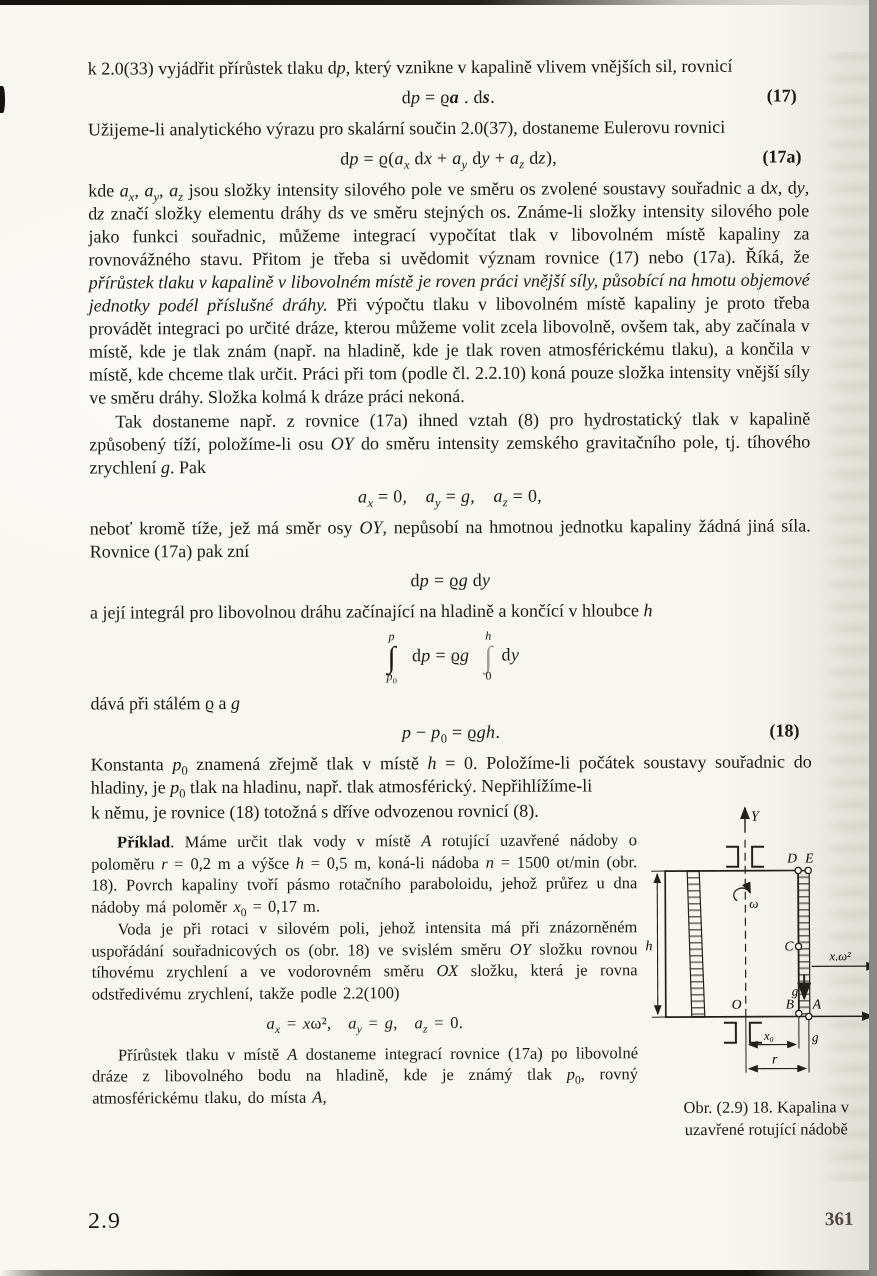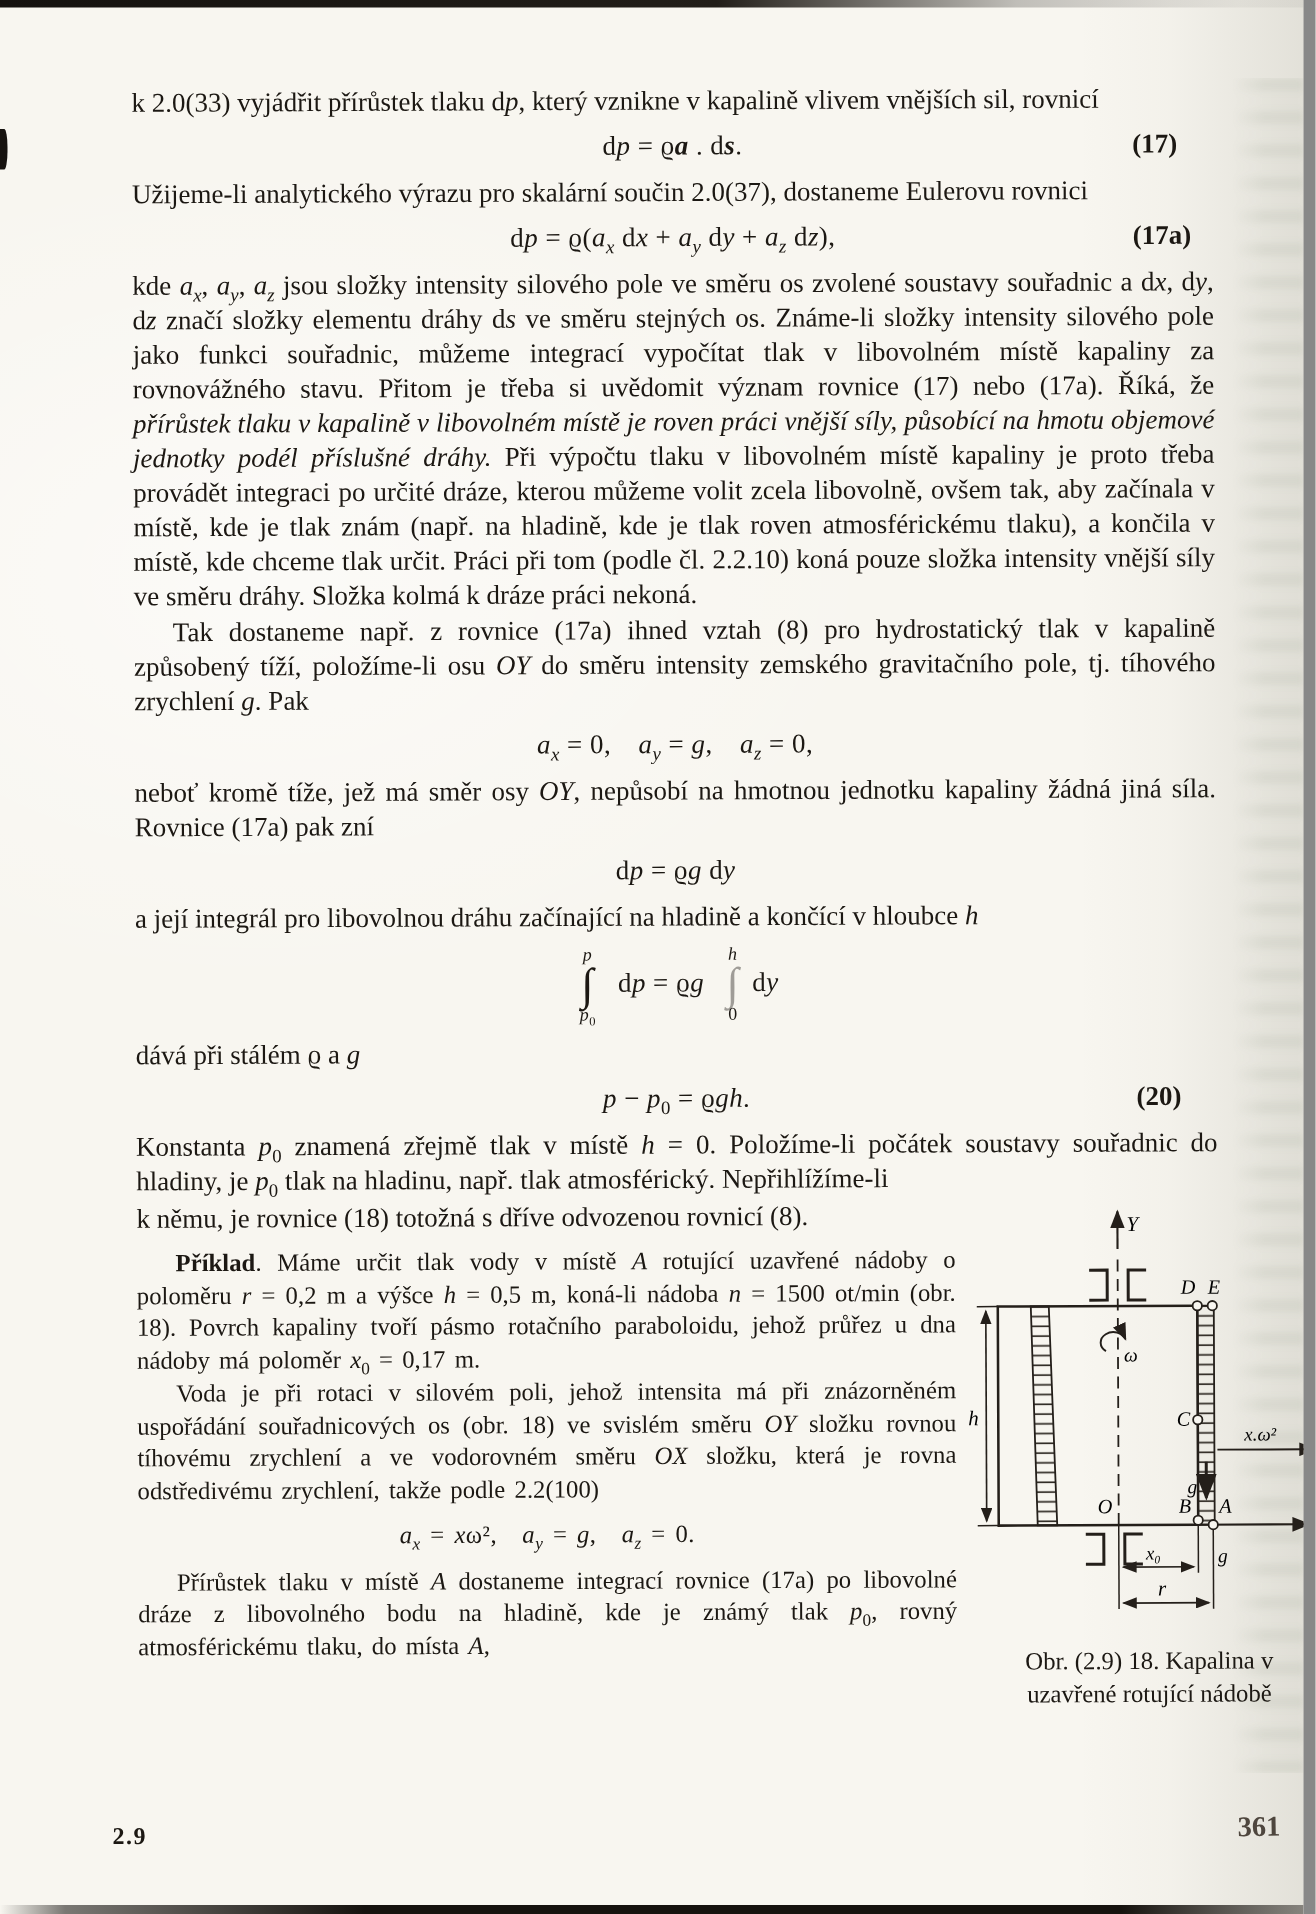--- a/index.html
+++ b/index.html
@@ -30,37 +30,37 @@
     transform:rotate(-0.25deg);
     font-size:18px;line-height:23px;text-align:justify;
   }
   p{margin:0;}
   .para{margin:0 0 1px 0;}
   .ind{text-indent:26px;}
   sub{font-size:70%;line-height:0;}
   
   .eq-row{display:flex;align-items:center;margin:7px 0 8px 0;}
   .eq-spacer,.eq-num{flex:0 0 54px;}
-  .eq-num{text-align:left;font-weight:bold;white-space:nowrap;}
+  .eq-num{text-align:center;font-weight:bold;white-space:nowrap;}
   .eq-body{flex:1;text-align:center;letter-spacing:.3px;}
   .int-group{display:inline-flex;flex-direction:column;align-items:center;vertical-align:middle;line-height:1;margin:0 4px;}
   .int-sign{font-size:30px;font-style:italic;line-height:0.9;}
   .int-sign.faint{opacity:.4;}
   .int-lim{font-size:12px;line-height:1.1;}
   .int-mid{margin:0 6px;}
   
   .cols{display:flex;align-items:flex-start;margin-top:2px;margin-right:-50px;}
   .col-text{flex:0 0 546px;}
   .col-fig{flex:1;display:flex;flex-direction:column;align-items:center;margin-left:8px;}
   .example{font-size:16.5px;line-height:21.5px;margin-top:7px;word-spacing:2px;}
   .example .eq-row{margin:9px 0;}
   .fig-caption{width:226px;font-size:16.5px;line-height:22px;text-align:center;margin-top:6px;}
   
   svg text{font-family:"Liberation Serif","DejaVu Serif",serif;}
-  .footer-section{position:absolute;left:75px;bottom:42px;font-weight:bold;font-size:16px;letter-spacing:1px;}
+  .footer-section{position:absolute;left:88px;bottom:42px;font-weight:normal;font-size:24px;letter-spacing:1px;}
   .footer-page{position:absolute;right:16px;bottom:46px;font-weight:bold;font-size:19px;color:#4e463e;transform:rotate(-1deg);}
 </style>
 </head>
 <body>
 
 <div class="page">
 
   <div class="edge-top"></div>
   <div class="edge-left-mark"></div>
   <div class="bleed"></div>
@@ -114,21 +114,21 @@
         </span>
         <span>d<i>y</i></span>
       </span>
     </div>
 
     <p class="para">dává při stálém ϱ a <i>g</i></p>
 
     <div class="eq-row">
       <span class="eq-spacer"></span>
       <span class="eq-body"><i>p</i> − <i>p</i><sub>0</sub> = ϱ<i>gh</i>.</span>
-      <span class="eq-num">(20)</span>
+      <span class="eq-num">(18)</span>
     </div>
 
     <p class="para">Konstanta <i>p</i><sub>0</sub> znamená zřejmě tlak v místě <i>h</i> = 0. Položíme-li počátek soustavy souřadnic do hladiny, je <i>p</i><sub>0</sub> tlak na hladinu, např. tlak atmosférický. Nepřihlížíme-li</p>
 
     <div class="cols">
       <div class="col-text">
         <p class="para">k němu, je rovnice (18) totožná s dříve odvozenou rovnicí (8).</p>
 
         <div class="example">
           <p class="para ind"><b>Příklad</b>. Máme určit tlak vody v místě <i>A</i> rotující uzavřené nádoby o poloměru <i>r</i> = 0,2 m a výšce <i>h</i> = 0,5 m, koná-li nádoba <i>n</i> = 1500 ot/min (obr. 18). Povrch kapaliny tvoří pásmo rotačního paraboloidu, jehož průřez u dna nádoby má poloměr <i>x</i><sub>0</sub> = 0,17 m.</p>

